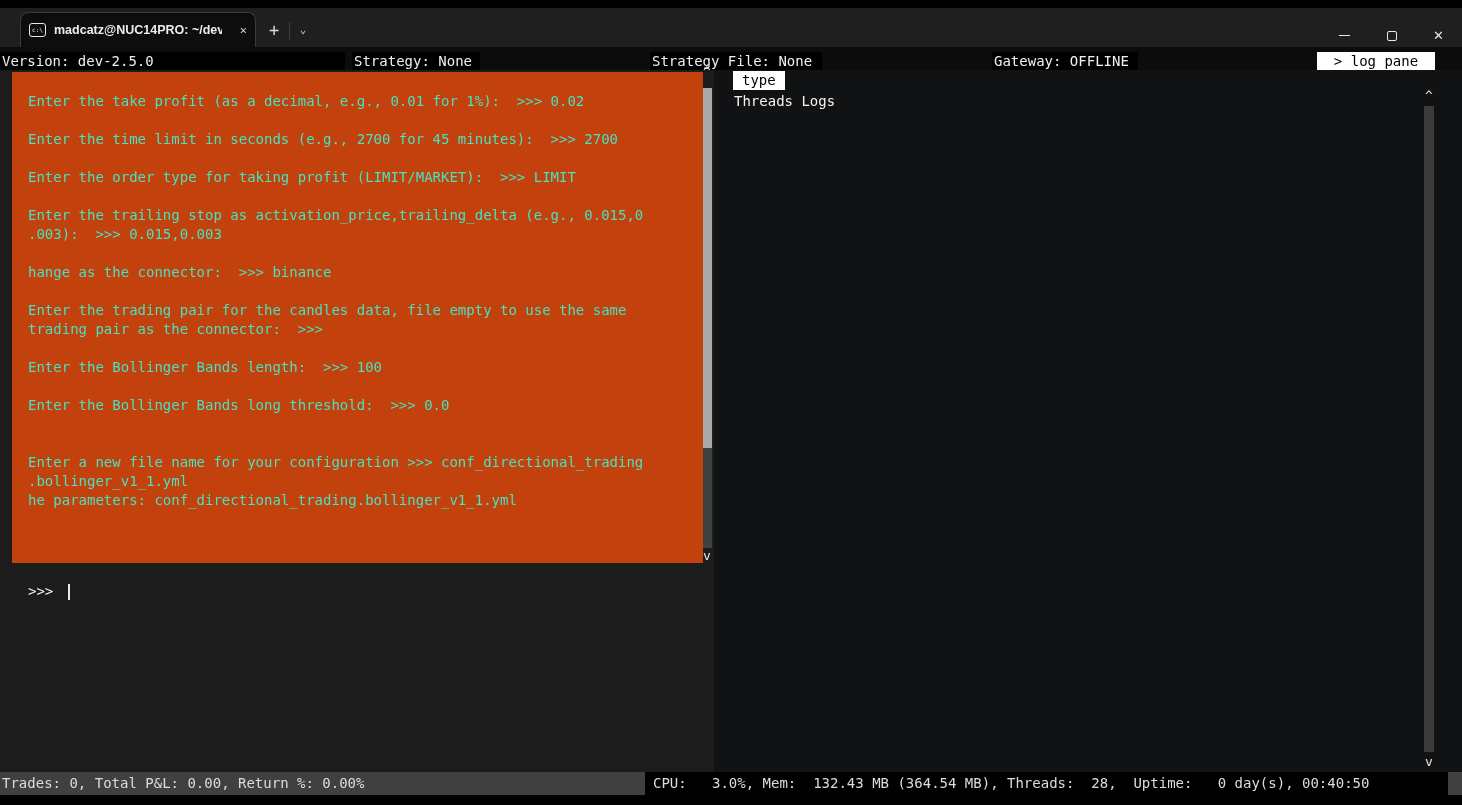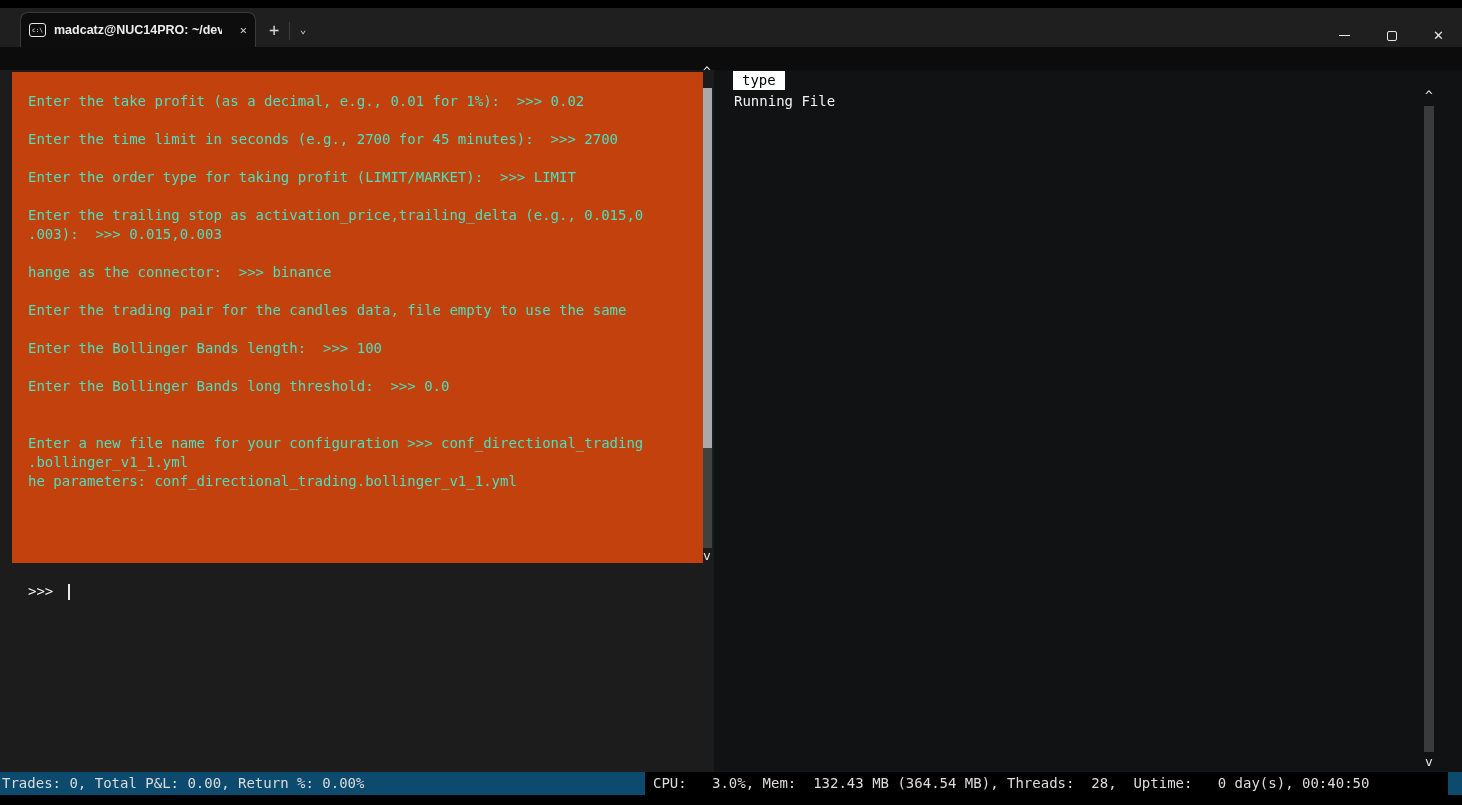--- a/index.html
+++ b/index.html
@@ -51,21 +51,21 @@
   
   .right-region { position:absolute; left:714px; top:23px; width:748px; height:702px; background:#111214; }
   .logs-tab { position:absolute; left:19px; top:1px; height:19px; background:#ffffff; color:#000;
               line-height:19px; white-space:pre; padding:0 9px; }
   .running-logs { position:absolute; left:20px; top:22px; height:19px; line-height:19px; color:#f2f2f2; white-space:pre; }
   .rscroll-up   { position:absolute; left:708px; top:18px; width:14px; height:16px; color:#e8e8e8; text-align:center; line-height:16px; font-size:13px; }
   .rscroll-thumb{ position:absolute; left:710px; top:36px; width:10px; height:646px; background:#3b3b3b; }
   .rscroll-down { position:absolute; left:708px; top:684px; width:14px; height:16px; color:#e8e8e8; text-align:center; line-height:16px; font-size:13px; }
 
   
-  .bottombar { position:absolute; left:0; top:725px; width:1462px; height:23px; background:#0c4a6e; }
+  .bottombar { position:absolute; left:0; top:725px; width:1462px; height:23px; background:#404040; }
   .bb-left { position:absolute; left:2px; top:2px; height:19px; line-height:19px; color:#dcdcdc; white-space:pre; }
   .bb-right-patch { position:absolute; left:645px; top:0; width:803px; height:23px; background:#000; }
   .bb-right { position:absolute; left:8px; top:2px; height:19px; line-height:19px; color:#dcdcdc; white-space:pre; }
   .bottom-strip { position:absolute; left:0; top:748px; width:1462px; height:10px; background:#000; }
 </style>
 </head>
 <body>
 
 <div class="titlebar">
   <div class="tab">
@@ -84,55 +84,63 @@
         <span class="max-glyph"></span>
       </div>
     <div class="wbtn">
         <span class="close-glyph">✕</span>
       </div>
   </div>
 </div>
 
 <div class="term">
 
+  <div class="topstatus">
+    <span class="statfield" style="left:0; width:345px;">Version: dev-2.5.0</span>
+    <span class="statfield" style="left:352px; width:128px;">Strategy: None</span>
+    <span class="statfield" style="left:650px; width:172px;">Strategy File: None</span>
+    <span class="statfield" style="left:992px; width:146px;">Gateway: OFFLINE</span>
+    <span class="logpane-btn" style="left:1317px; width:118px;">&gt; log pane</span>
+  </div>
 
   <div class="left-region">
     <div class="output-pane">
       <div class="oline">Enter the take profit (as a decimal, e.g., 0.01 for 1%):  &gt;&gt;&gt; 0.02</div>
       <div class="oline"></div>
       <div class="oline">Enter the time limit in seconds (e.g., 2700 for 45 minutes):  &gt;&gt;&gt; 2700</div>
       <div class="oline"></div>
       <div class="oline">Enter the order type for taking profit (LIMIT/MARKET):  &gt;&gt;&gt; LIMIT</div>
       <div class="oline"></div>
       <div class="oline">Enter the trailing stop as activation_price,trailing_delta (e.g., 0.015,0</div>
       <div class="oline">.003):  &gt;&gt;&gt; 0.015,0.003</div>
       <div class="oline"></div>
       <div class="oline">hange as the connector:  &gt;&gt;&gt; binance</div>
       <div class="oline"></div>
       <div class="oline">Enter the trading pair for the candles data, file empty to use the same</div>
+      <div class="oline">trading pair as the connector:  &gt;&gt;&gt;</div>
       <div class="oline"></div>
       <div class="oline">Enter the Bollinger Bands length:  &gt;&gt;&gt; 100</div>
       <div class="oline"></div>
       <div class="oline">Enter the Bollinger Bands long threshold:  &gt;&gt;&gt; 0.0</div>
       <div class="oline"></div>
       <div class="oline"></div>
       <div class="oline">Enter a new file name for your configuration &gt;&gt;&gt; conf_directional_trading</div>
       <div class="oline">.bollinger_v1_1.yml</div>
       <div class="oline">he parameters: conf_directional_trading.bollinger_v1_1.yml</div>
     </div>
     <div class="lscroll-up">^</div>
     <div class="lscroll-thumb"></div>
     <div class="lscroll-track"></div>
     <div class="lscroll-down">v</div>
     <div class="input-line"><span>&gt;&gt;&gt; </span><span class="cursor"></span></div>
   </div>
 
   <div class="right-region">
     <span class="logs-tab">type</span>
-    <div class="running-logs">Running File</div>
+    <div class="running-logs">Threads Logs</div>
     <div class="rscroll-up">^</div>
     <div class="rscroll-thumb"></div>
     <div class="rscroll-down">v</div>
   </div>
 
   <div class="bottombar">
     <span class="bb-left">Trades: 0, Total P&amp;L: 0.00, Return %: 0.00%</span>
     <span class="bb-right-patch">
       <span class="bb-right">CPU:   3.0%, Mem:  132.43 MB (364.54 MB), Threads:  28,  Uptime:   0 day(s), 00:40:50</span>
     </span>

